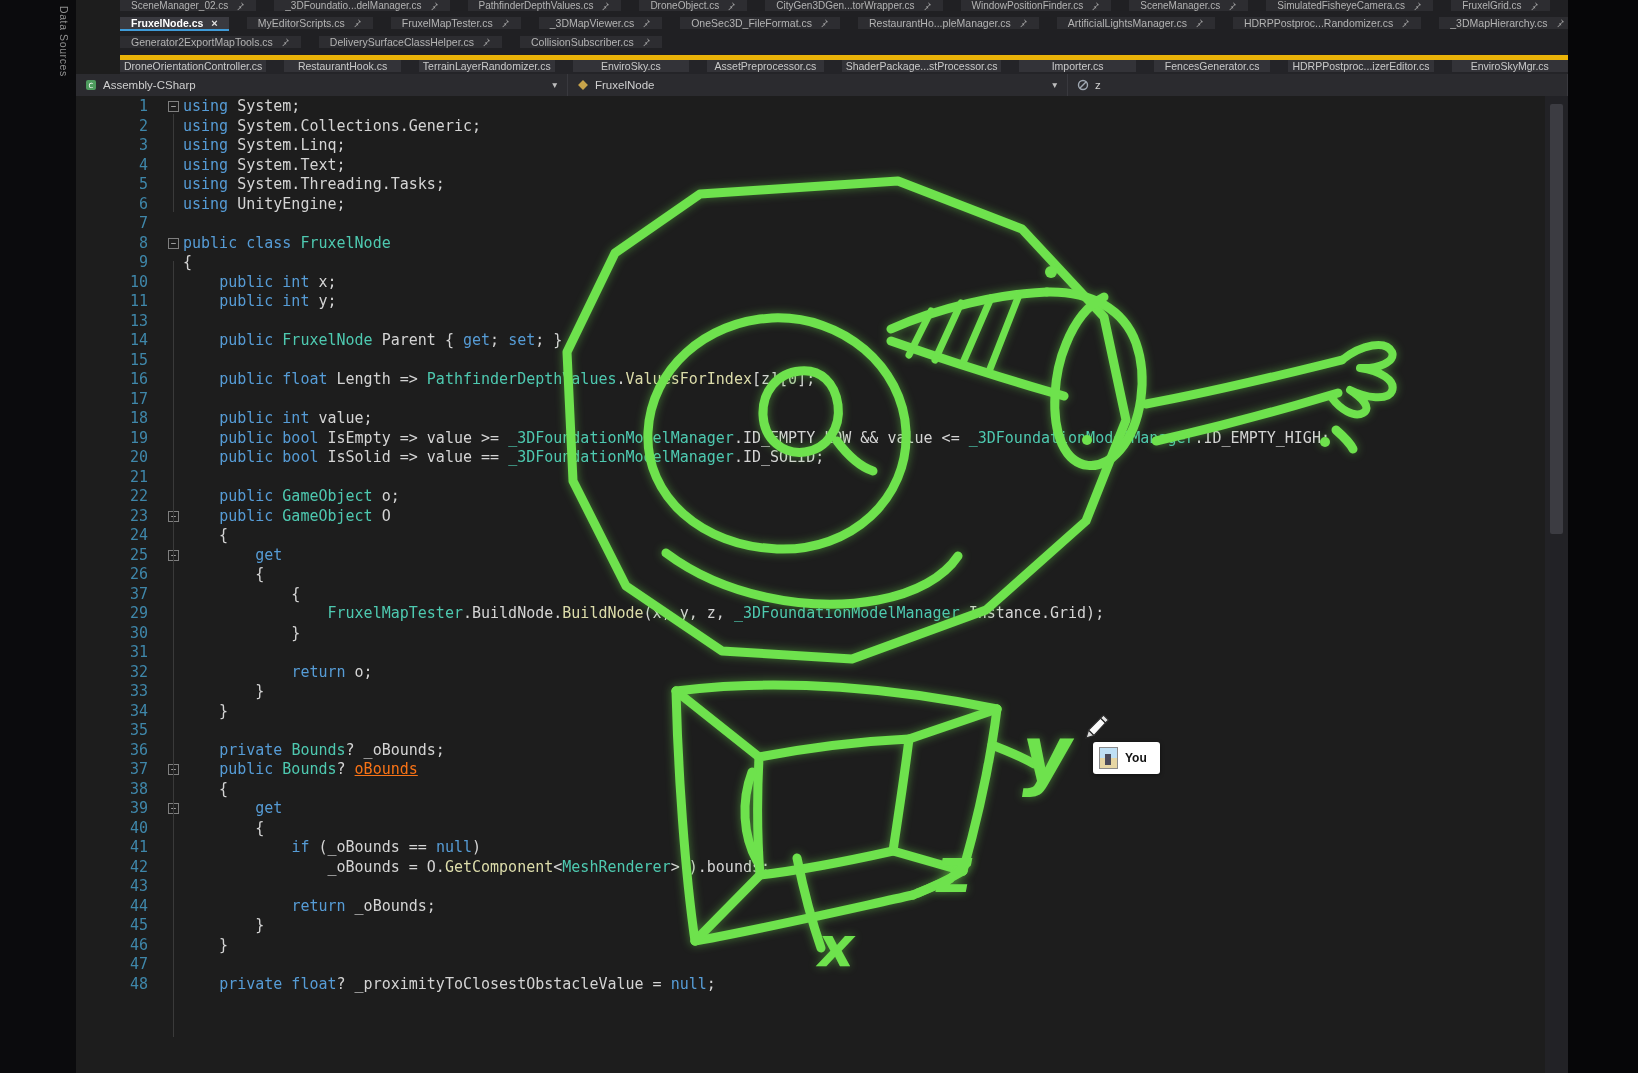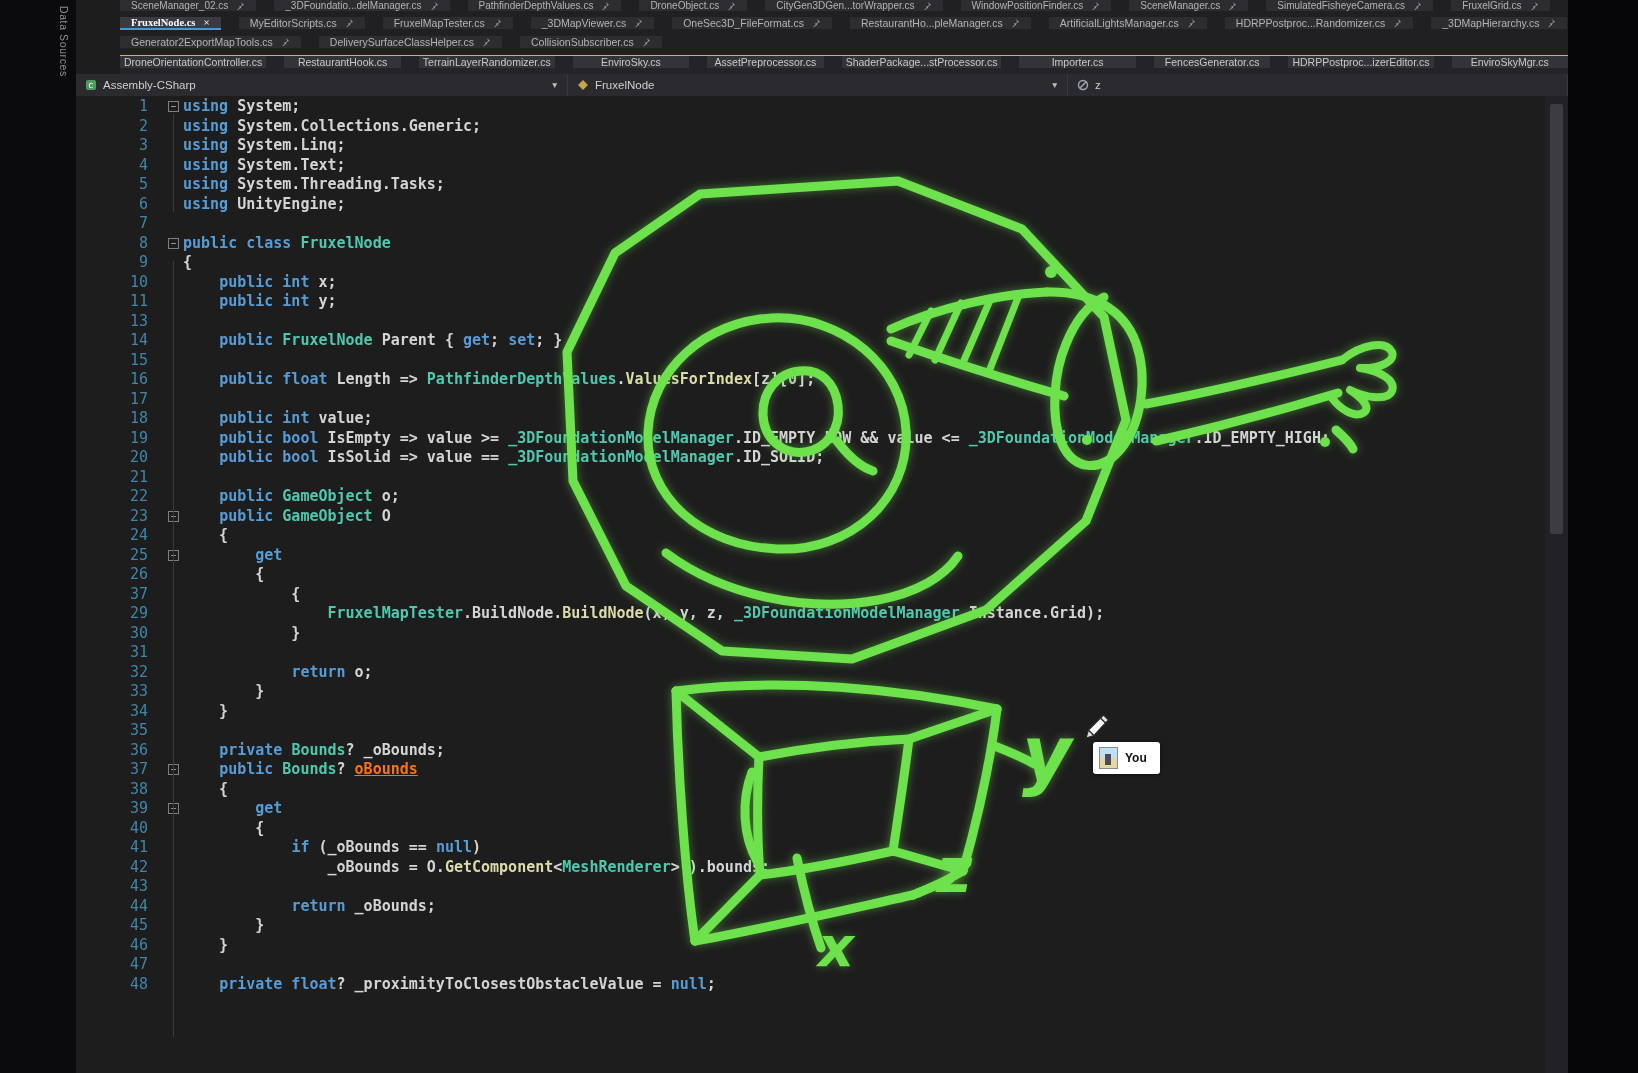--- a/index.html
+++ b/index.html
@@ -12,44 +12,44 @@
   
   #window{position:absolute;left:76px;top:0;width:1492px;height:1073px;background:#1d1d1d;}
   #right-black{position:absolute;left:1568px;top:0;width:70px;height:1073px;background:#060608;}
 
   
   #tab-rows{position:absolute;left:0;top:0;right:0;}
   .tab-row{display:flex;align-items:flex-start;background:#202023;gap:18px;overflow:hidden;margin-left:44px;}
   .row1{height:17px;font-size:10px;}
   .row2{height:19px;font-size:10.5px;}
   .row3{height:19px;font-size:10.5px;}
-  .row4{height:19px;font-size:10.5px;background:#242428;border-top:1px solid #eab308;}
+  .row4{height:19px;font-size:10.5px;background:#242428;border-top:5px solid #eab308;}
   .tab{background:#2d2d31;color:#b3b3b3;display:flex;align-items:center;padding:0 11px;white-space:nowrap;cursor:default;}
   .row4 .tab{flex:1;justify-content:center;background:#333338;color:#c9c9c9;padding:0 4px;}
-  .tab.active{background:#3a3a40;color:#ffffff;font-weight:bold;border-bottom:2px solid #3f9bd8;font-family:Liberation Serif, serif;}
+  .tab.active{background:#3a3a40;color:#ffffff;font-weight:bold;border-bottom:2px solid #3f9bd8;}
   .tab-close{margin-left:8px;color:#e3e3e3;font-size:11px;line-height:1;}
   .pin{margin-left:7px;opacity:.8;flex:none;display:inline-flex;}
 
   
   #navbar{position:absolute;left:0;top:74px;right:0;height:22px;background:#2b2b2f;display:flex;align-items:center;font-size:11.5px;color:#cfcfcf;border-bottom:1px solid #121214;}
   .combo{height:100%;display:flex;align-items:center;gap:6px;padding:0 8px;border-right:1px solid #39393e;box-sizing:border-box;}
   .combo.project{width:492px;}
   .combo.type{width:500px;}
   .combo.member{flex:1;}
   .dd{margin-left:auto;color:#bdbdbd;font-size:8.5px;}
   .navicon{width:13px;height:13px;flex:none;display:inline-flex;align-items:center;justify-content:center;}
 
   
   #editor{position:absolute;left:0;top:96px;right:0;bottom:0;background:#1d1d1d;overflow:hidden;}
   #code-lines{position:absolute;left:0;top:1px;right:23px;bottom:0;font-family:"DejaVu Sans Mono","Liberation Mono",monospace;font-size:15px;line-height:19.5px;}
   .cl{display:flex;height:19.5px;position:relative;}
   .ln{width:72px;flex:none;text-align:right;padding-right:4px;color:#3f87aa;}
   .fold{width:31px;flex:none;position:relative;}
   .foldbox{position:absolute;left:16px;top:4px;width:11px;height:11px;box-sizing:border-box;border:1px solid #7f7f7f;background:#1d1d1d;color:#c4c4c4;font-size:9px;line-height:8px;text-align:center;}
-  .code{flex:1;white-space:pre;color:#d4d4d4;font-weight:bold;}
+  .code{flex:1;white-space:pre;color:#d4d4d4;}
   .k{color:#569cd6;}
   .t{color:#4ec9b0;}
   .m{color:#dcdcaa;}
   .p{color:#d4d4d4;}
   .n{color:#b5cea8;}
   .pu{color:#f97316;text-decoration:underline;}
   .cl.cur::after{content:"";position:absolute;left:107px;right:0;top:0;bottom:0;border-top:1px solid #5c5c5c;border-bottom:1px solid #5c5c5c;pointer-events:none;}
   .caret{display:inline-block;width:2px;height:16px;background:#ececec;vertical-align:-3px;margin-left:1px;}
   .pencil{position:absolute;left:76px;top:3px;width:14px;height:14px;}
   .guide{position:absolute;left:97px;width:1px;background:#3a3a3a;}

